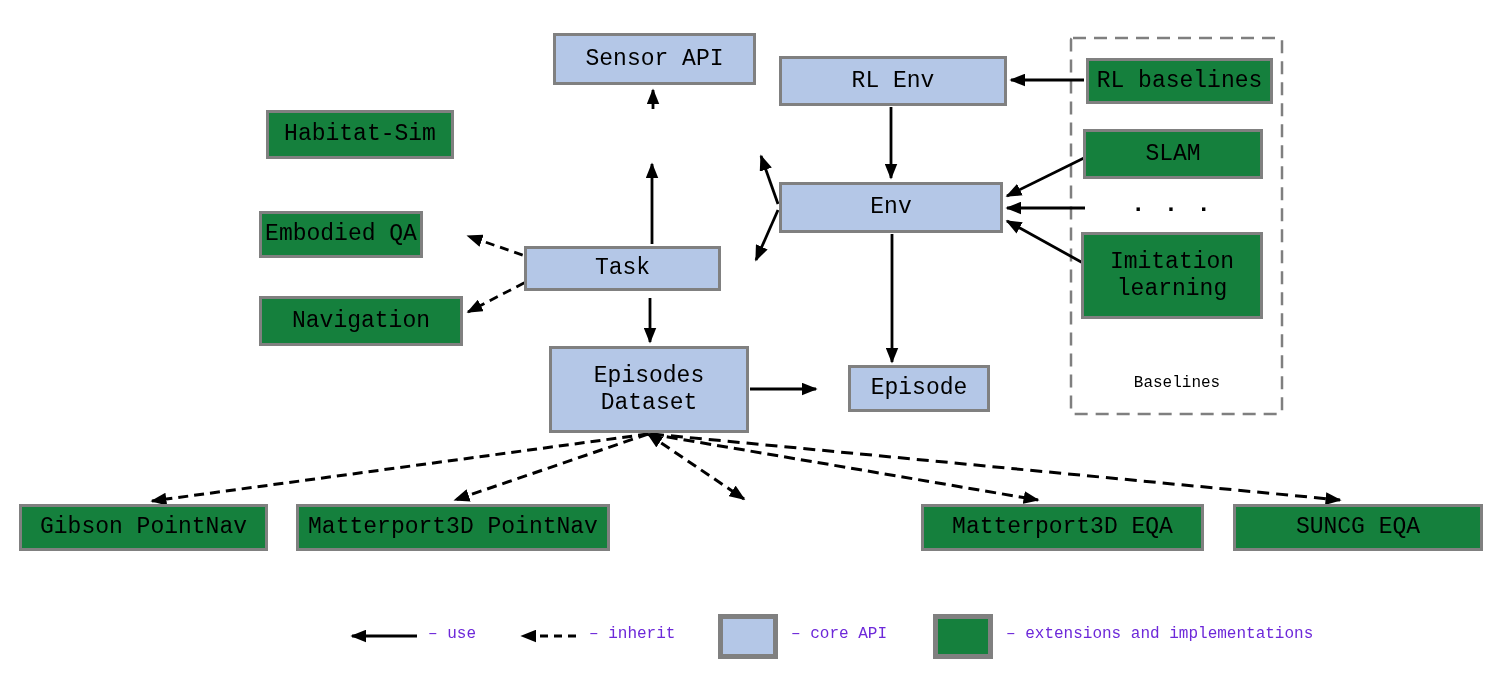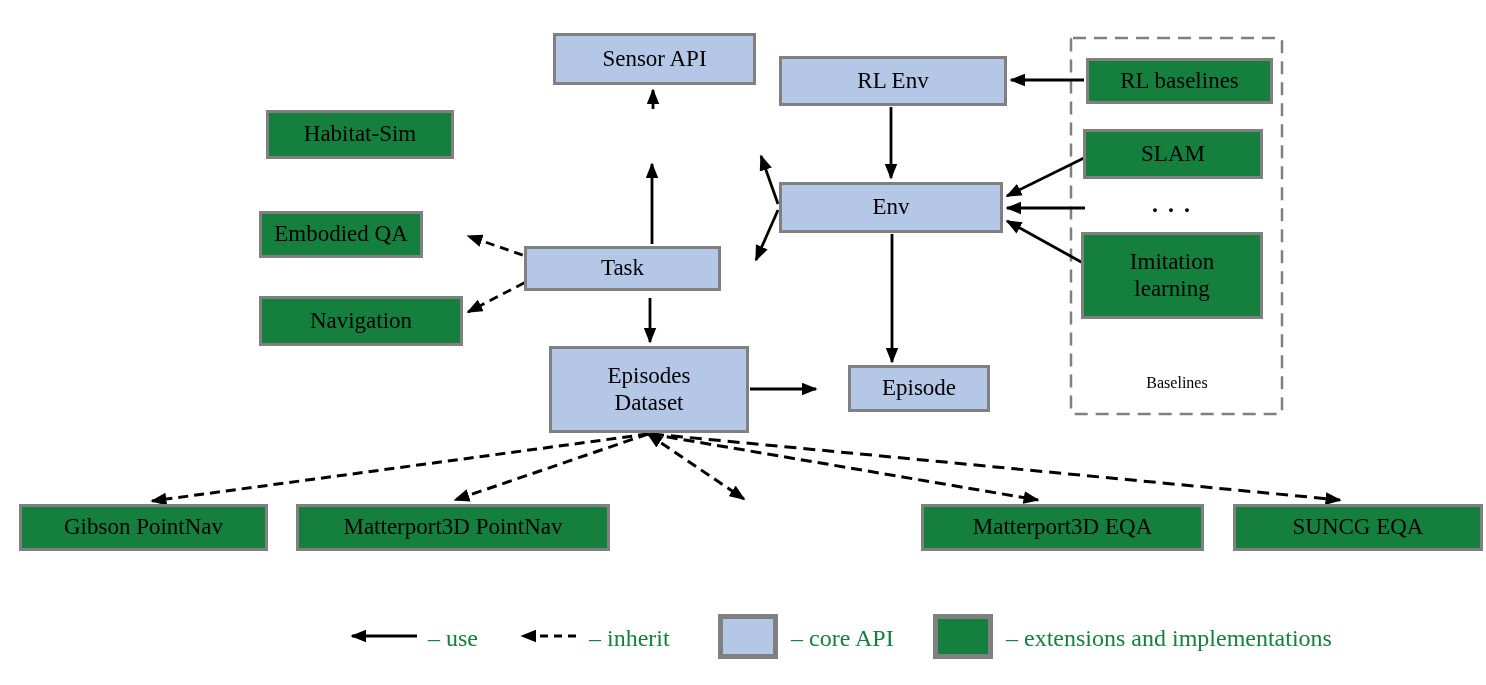--- a/index.html
+++ b/index.html
@@ -1,20 +1,20 @@
 <!DOCTYPE html>
 <html><head>
 <meta charset="utf-8">
 <style>
   html,body{margin:0;padding:0;background:#ffffff;}
   #canvas{
     position:relative;
     width:1486px;height:685px;
     background:#ffffff;
-    font-family:Liberation Serif, serif;
+    font-family:Liberation Mono, monospace;
     color:#000;
     overflow:hidden;
   }
   .node{
     position:absolute;
     box-sizing:border-box;
     border:3px solid #808080;
     display:flex;
     align-items:center;
     justify-content:center;
@@ -34,22 +34,22 @@
     text-align:center;
     color:#000;
   }
   .dots{
     font-size:24px;
     font-weight:600;
     letter-spacing:2px;
   }
   .legend-text{
     position:absolute;
-    font-size:24px;
-    color:#15803d;
+    font-size:16px;
+    color:#6d28d9;
     white-space:nowrap;
   }
   .swatch{
     position:absolute;
     box-sizing:border-box;
     width:60px;height:45px;
     border:5px solid #808080;
   }
 </style>
 </head>

